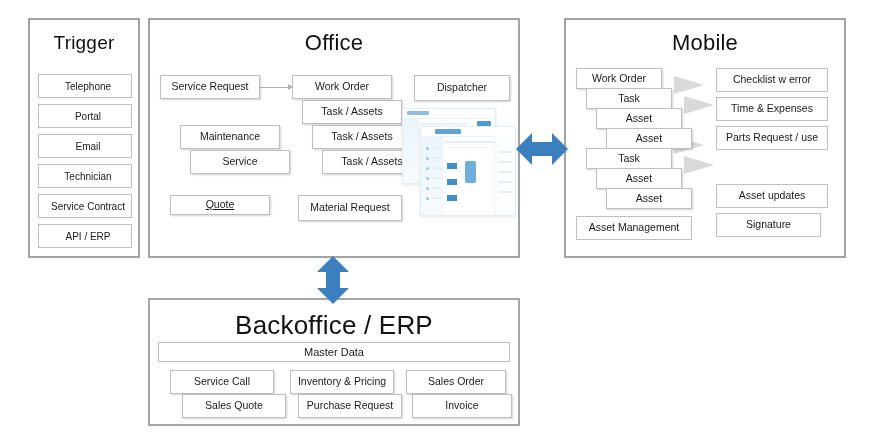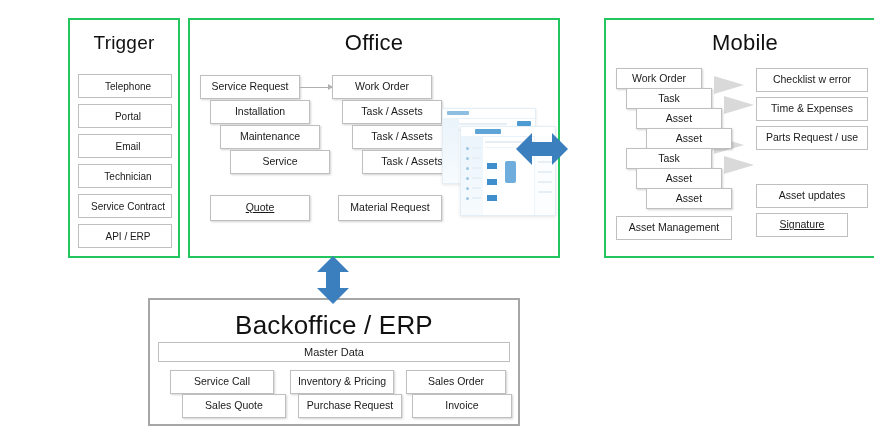--- a/index.html
+++ b/index.html
@@ -19,22 +19,21 @@
     overflow: hidden;
   }
 
   
   .panel {
     position: absolute;
     background: #ffffff;
     box-sizing: border-box;
   }
   .panel.blue {
-    border: 2px solid #22c55e;
-    margin-left: 40px;
+    border: 2px solid #a3a3a3;
   }
   .panel.gray {
     border: 2px solid #A6A6A6;
   }
   .panel-title {
     position: absolute;
     left: 0;
     right: 0;
     text-align: center;
     color: #111111;
@@ -192,31 +191,31 @@
     <div class="box trigger-item" style="top:114px;">Email</div>
     <div class="box trigger-item" style="top:144px;">Technician</div>
     <div class="box trigger-item" style="top:174px;">Service Contract</div>
     <div class="box trigger-item" style="top:204px;">API / ERP</div>
   </div>
 
   <div class="panel blue" id="panel-office">
     <div class="panel-title">Office</div>
 
     <div class="box office-box shadowed" style="left:10px; top:55px;  width:100px; height:24px;">Service Request</div>
-    <div class="box office-box shadowed" style="left:20px; top:80px;  width:100px; height:24px;">Installation</div>
     <div class="box office-box shadowed" style="left:30px; top:105px; width:100px; height:24px;">Maintenance</div>
     <div class="box office-box shadowed" style="left:40px; top:130px; width:100px; height:24px;">Service</div>
 
     <div class="thin-arrow" style="left:110px; top:67px; width:32px;"></div>
 
     <div class="box office-box shadowed" style="left:142px; top:55px;  width:100px; height:24px;">Work Order</div>
     <div class="box office-box shadowed" style="left:152px; top:80px;  width:100px; height:24px;">Task / Assets</div>
     <div class="box office-box shadowed" style="left:162px; top:105px; width:100px; height:24px;">Task  / Assets</div>
     <div class="box office-box shadowed" style="left:172px; top:130px; width:100px; height:24px;">Task  / Assets</div>
 
+    <div class="box office-box shadowed" style="left:264px; top:55px; width:96px; height:26px;">Dispatcher</div>
 
     <div class="thumb-wrap" style="left:252px; top:88px; width:112px; height:106px;">
 
       <div class="thumb" style="left:0px; top:0px; width:92px; height:74px;">
         <div class="tbar"></div>
         <div class="logo"></div>
         <div class="pill" style="right:4px; top:12px; width:14px; height:5px;"></div>
         <div class="pill" style="right:4px; top:21px; width:14px; height:5px;"></div>
         <div class="line" style="left:4px; top:14px; width:60px; height:2px;"></div>
         <div class="line" style="left:4px; top:20px; width:44px; height:2px;"></div>
@@ -253,21 +252,21 @@
         <div class="phone" style="left:44px; top:34px; width:11px; height:22px;"></div>
         <div class="rightcol"></div>
         <div class="line" style="right:3px; top:24px; width:14px; height:2px;"></div>
         <div class="line" style="right:3px; top:34px; width:14px; height:2px;"></div>
         <div class="line" style="right:3px; top:44px; width:14px; height:2px;"></div>
         <div class="line" style="right:3px; top:54px; width:14px; height:2px;"></div>
         <div class="line" style="right:3px; top:64px; width:14px; height:2px;"></div>
       </div>
     </div>
 
-    <div class="box office-box shadowed" style="left:20px;  top:175px; width:100px; height:26px;text-decoration:underline;">Quote</div>
+    <div class="box office-box shadowed" style="left:20px;  top:175px; width:100px; height:20px;text-decoration:underline;">Quote</div>
     <div class="box office-box shadowed" style="left:148px; top:175px; width:104px; height:26px;">Material Request</div>
   </div>
 
   <div class="panel blue" id="panel-mobile">
     <div class="panel-title">Mobile</div>
 
     <div class="gray-tri" style="left:108px; top:56px;"></div>
     <div class="gray-tri" style="left:118px; top:76px;"></div>
     <div class="gray-tri" style="left:108px; top:116px;"></div>
     <div class="gray-tri" style="left:118px; top:136px;"></div>
@@ -279,21 +278,21 @@
     <div class="box shadowed" style="left:20px; top:128px; width:86px; height:21px;">Task</div>
     <div class="box shadowed" style="left:30px; top:148px; width:86px; height:21px;">Asset</div>
     <div class="box shadowed" style="left:40px; top:168px; width:86px; height:21px;">Asset</div>
 
     <div class="box" style="left:10px; top:196px; width:116px; height:24px;">Asset Management</div>
 
     <div class="box" style="left:150px; top:48px;  width:112px; height:24px;">Checklist w error</div>
     <div class="box" style="left:150px; top:77px;  width:112px; height:24px;">Time &amp; Expenses</div>
     <div class="box" style="left:150px; top:106px; width:112px; height:24px;">Parts Request / use</div>
     <div class="box" style="left:150px; top:164px; width:112px; height:24px;">Asset updates</div>
-    <div class="box" style="left:150px; top:193px; width:92px; height:24px;text-decoration:underline;">Signature</div>
+    <div class="box" style="left:150px; top:193px; width:105px; height:24px;">Signature</div>
   </div>
 
   <div class="panel gray" id="panel-backoffice">
     <div class="panel-title">Backoffice / ERP</div>
 
     <div class="box master-data" style="left:8px; top:42px; width:352px; height:20px;">Master Data</div>
 
     <div class="box shadowed" style="left:20px;  top:70px; width:104px; height:24px;">Service Call</div>
     <div class="box shadowed" style="left:32px;  top:94px; width:104px; height:24px;">Sales Quote</div>
 

